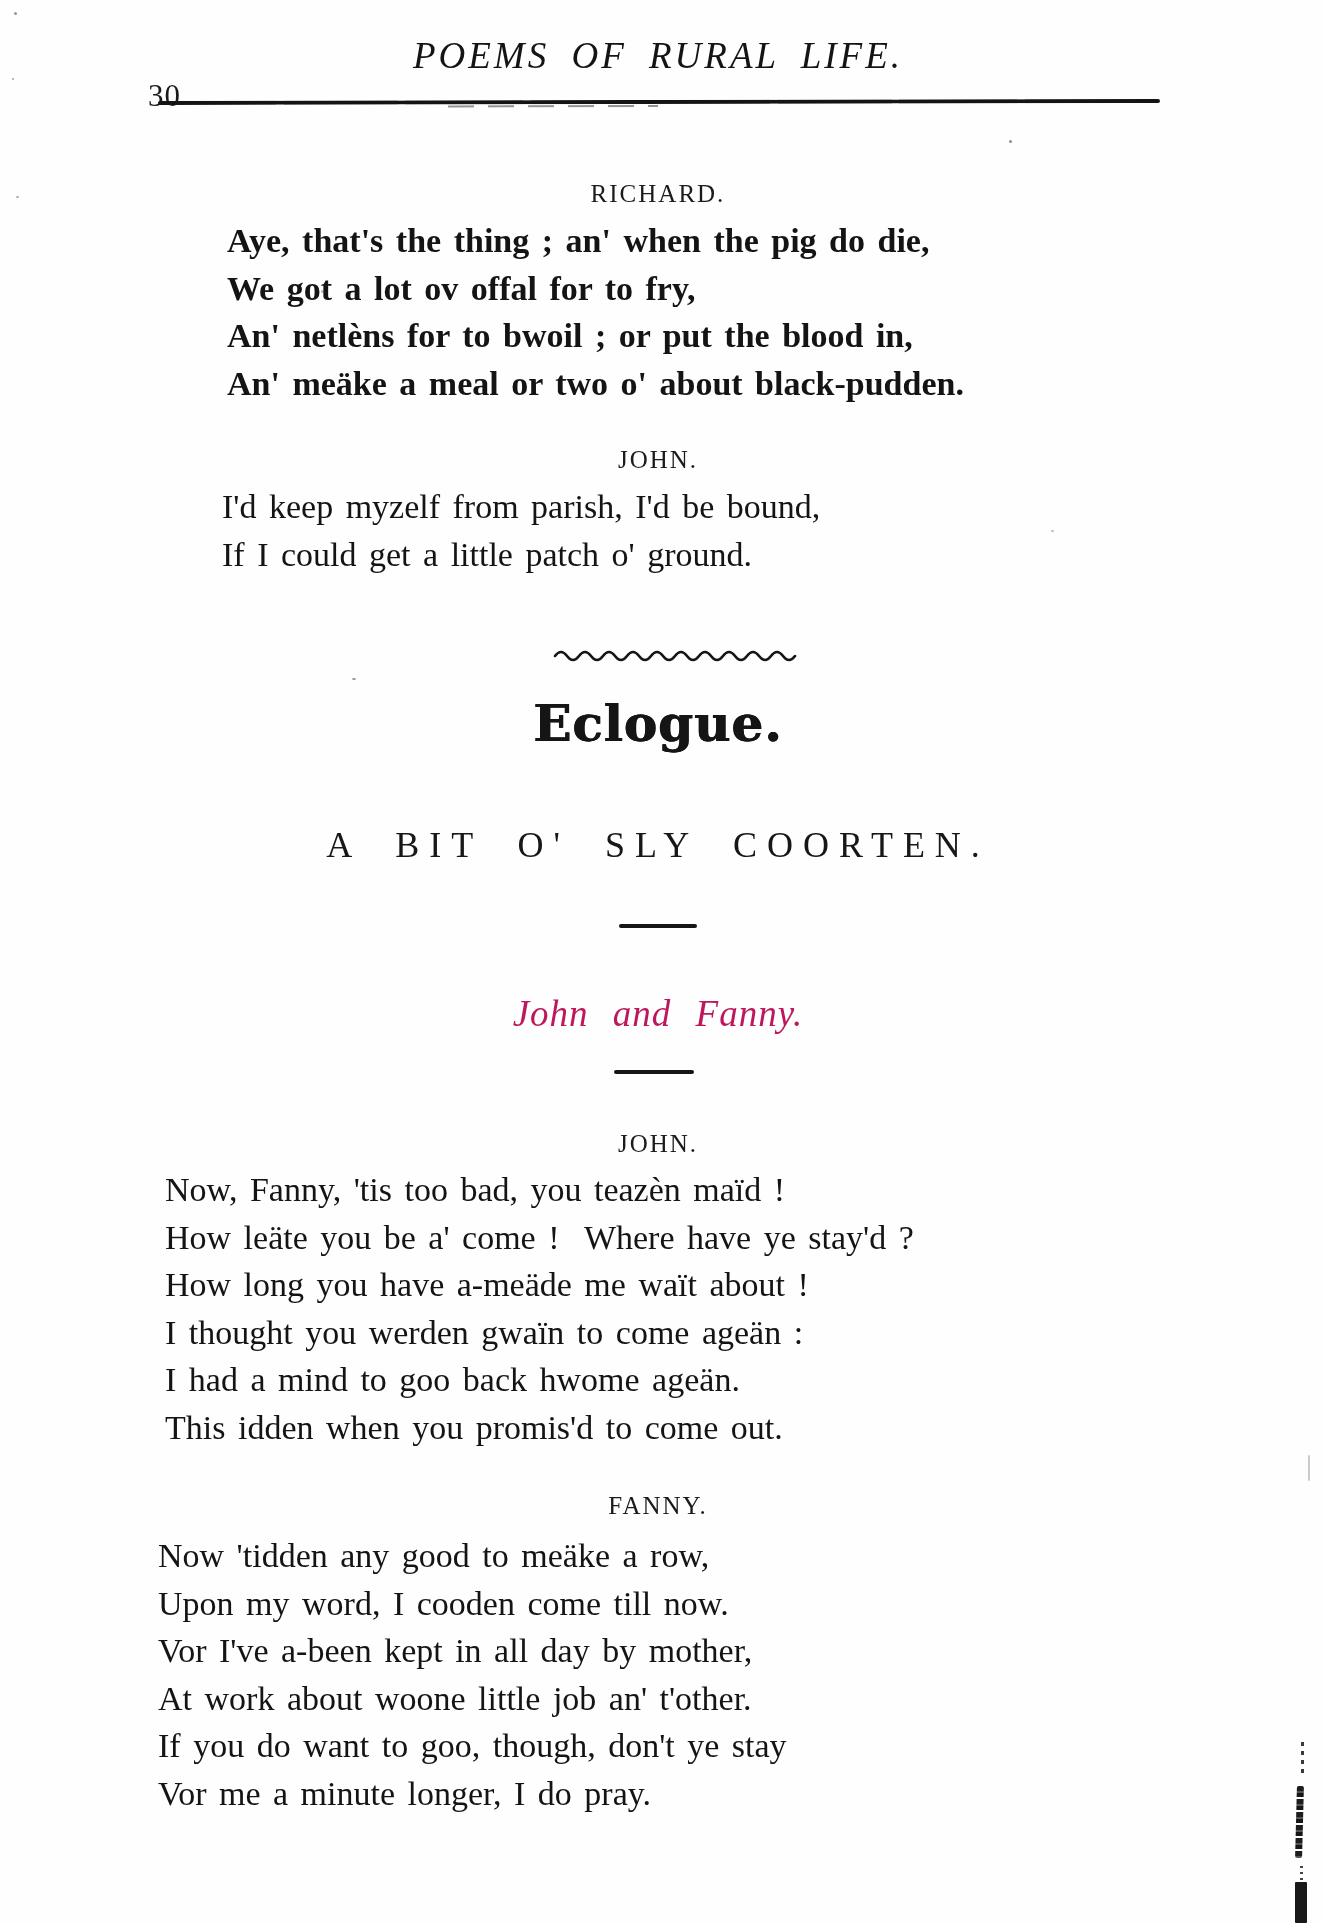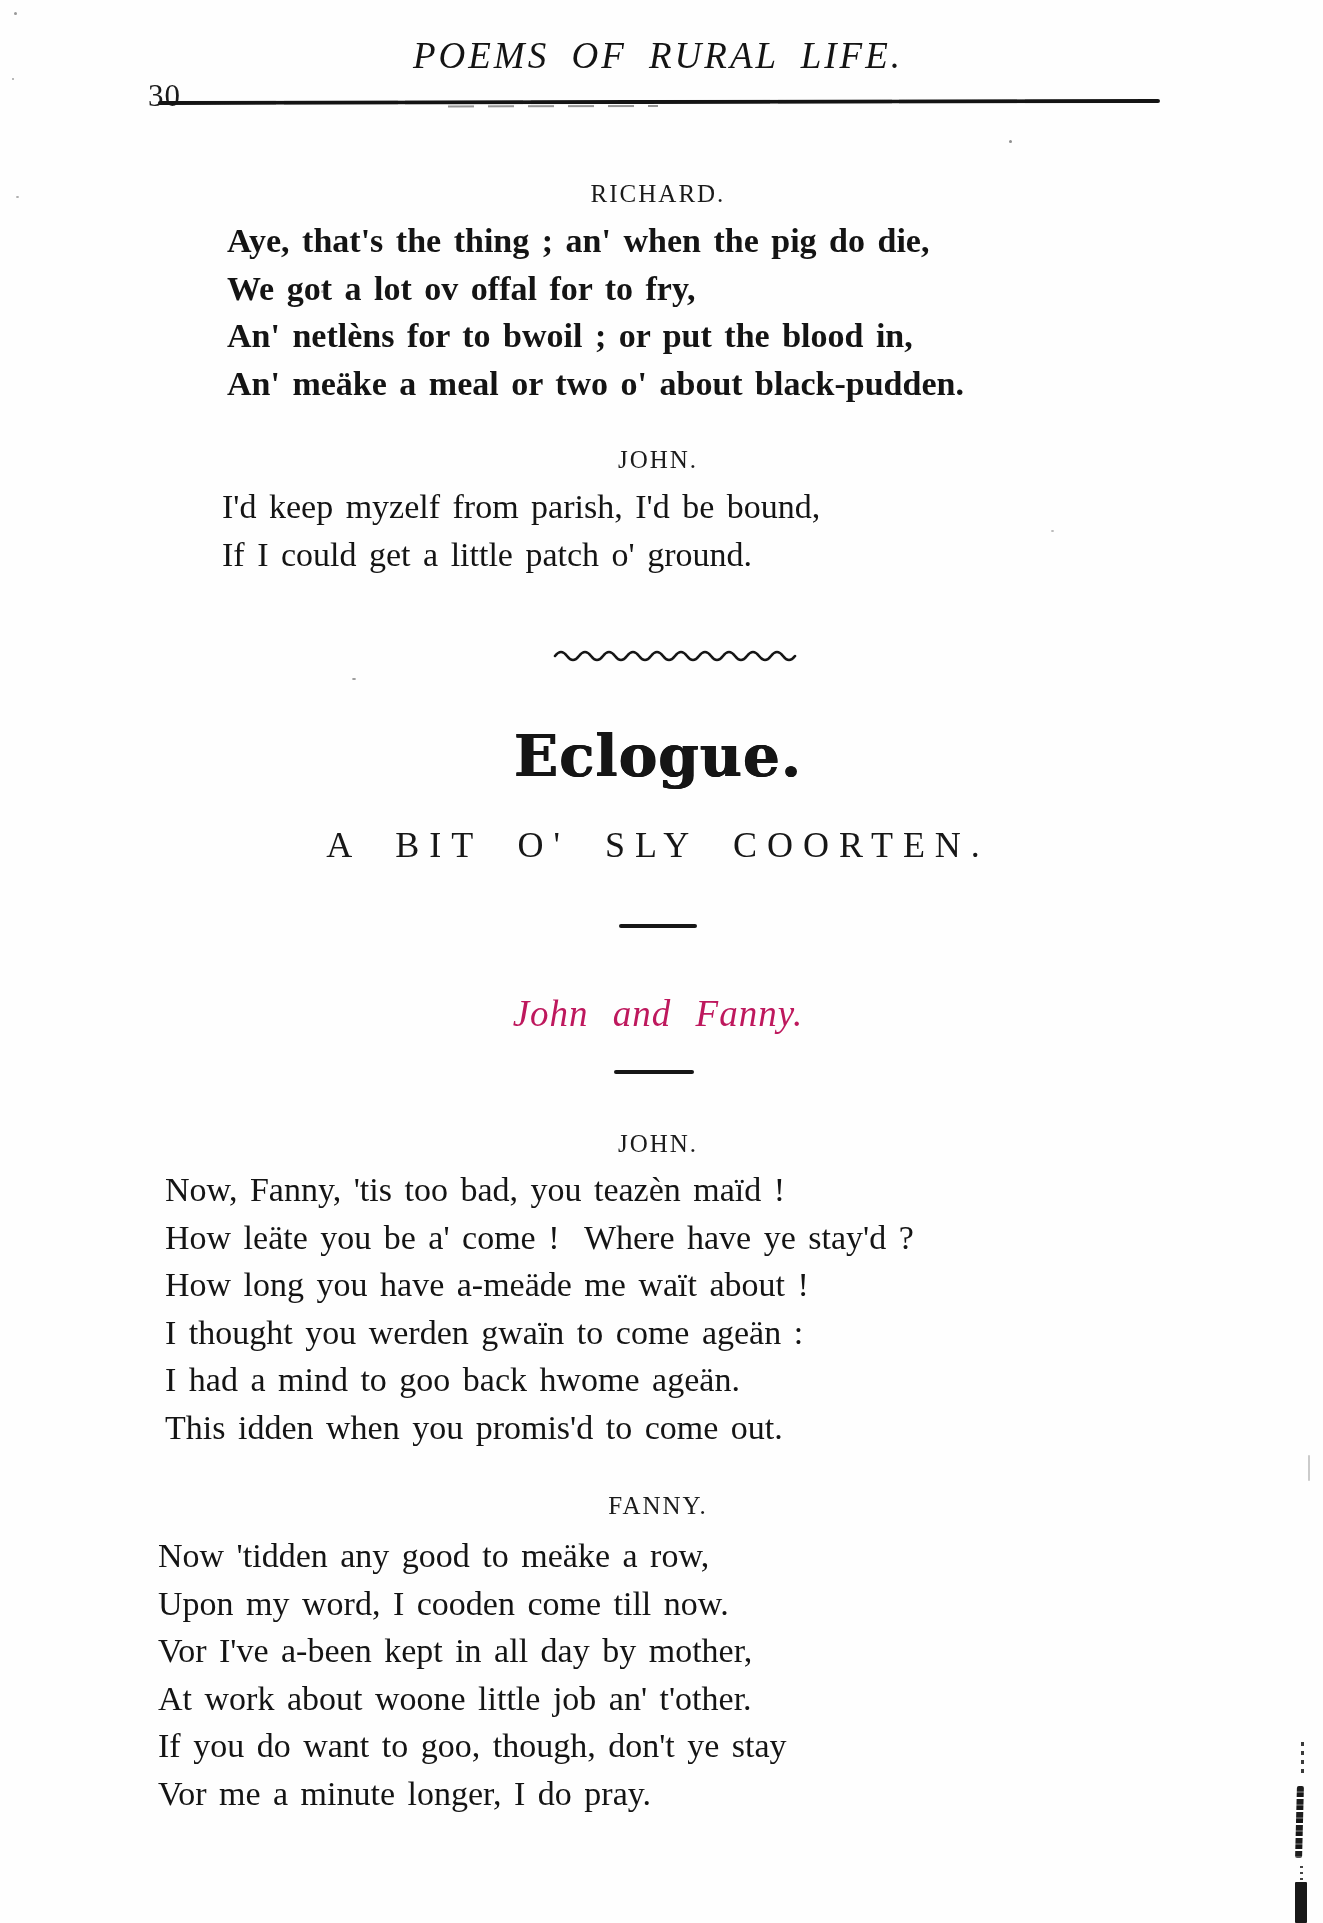--- a/index.html
+++ b/index.html
@@ -38,23 +38,23 @@
 
   .speaker{
     font-size:25px;letter-spacing:2px;color:#1b1b1b;word-spacing:4px;
   }
   .verse{font-size:34px;word-spacing:4px;color:#141414;}
   .verse .vline{line-height:47.5px;white-space:pre;}
 
   .squiggle{left:553px;top:646px;}
 
   .eclogue-heading{
-    top:722px;
+    top:694px;
     font-family:"DejaVu Serif","Liberation Serif",serif;
-    font-size:58px;font-weight:bold;
+    font-size:50px;font-weight:bold;
     letter-spacing:1px;
     color:#151515;
     text-shadow:0.6px 0 0 #151515, -0.4px 0 0 #151515;
   }
   .poem-title{
     top:824px;font-size:36px;letter-spacing:10px;word-spacing:16px;color:#171717;
   }
   .short-rule{
     height:4px;background:#161616;border-radius:2px;
   }

